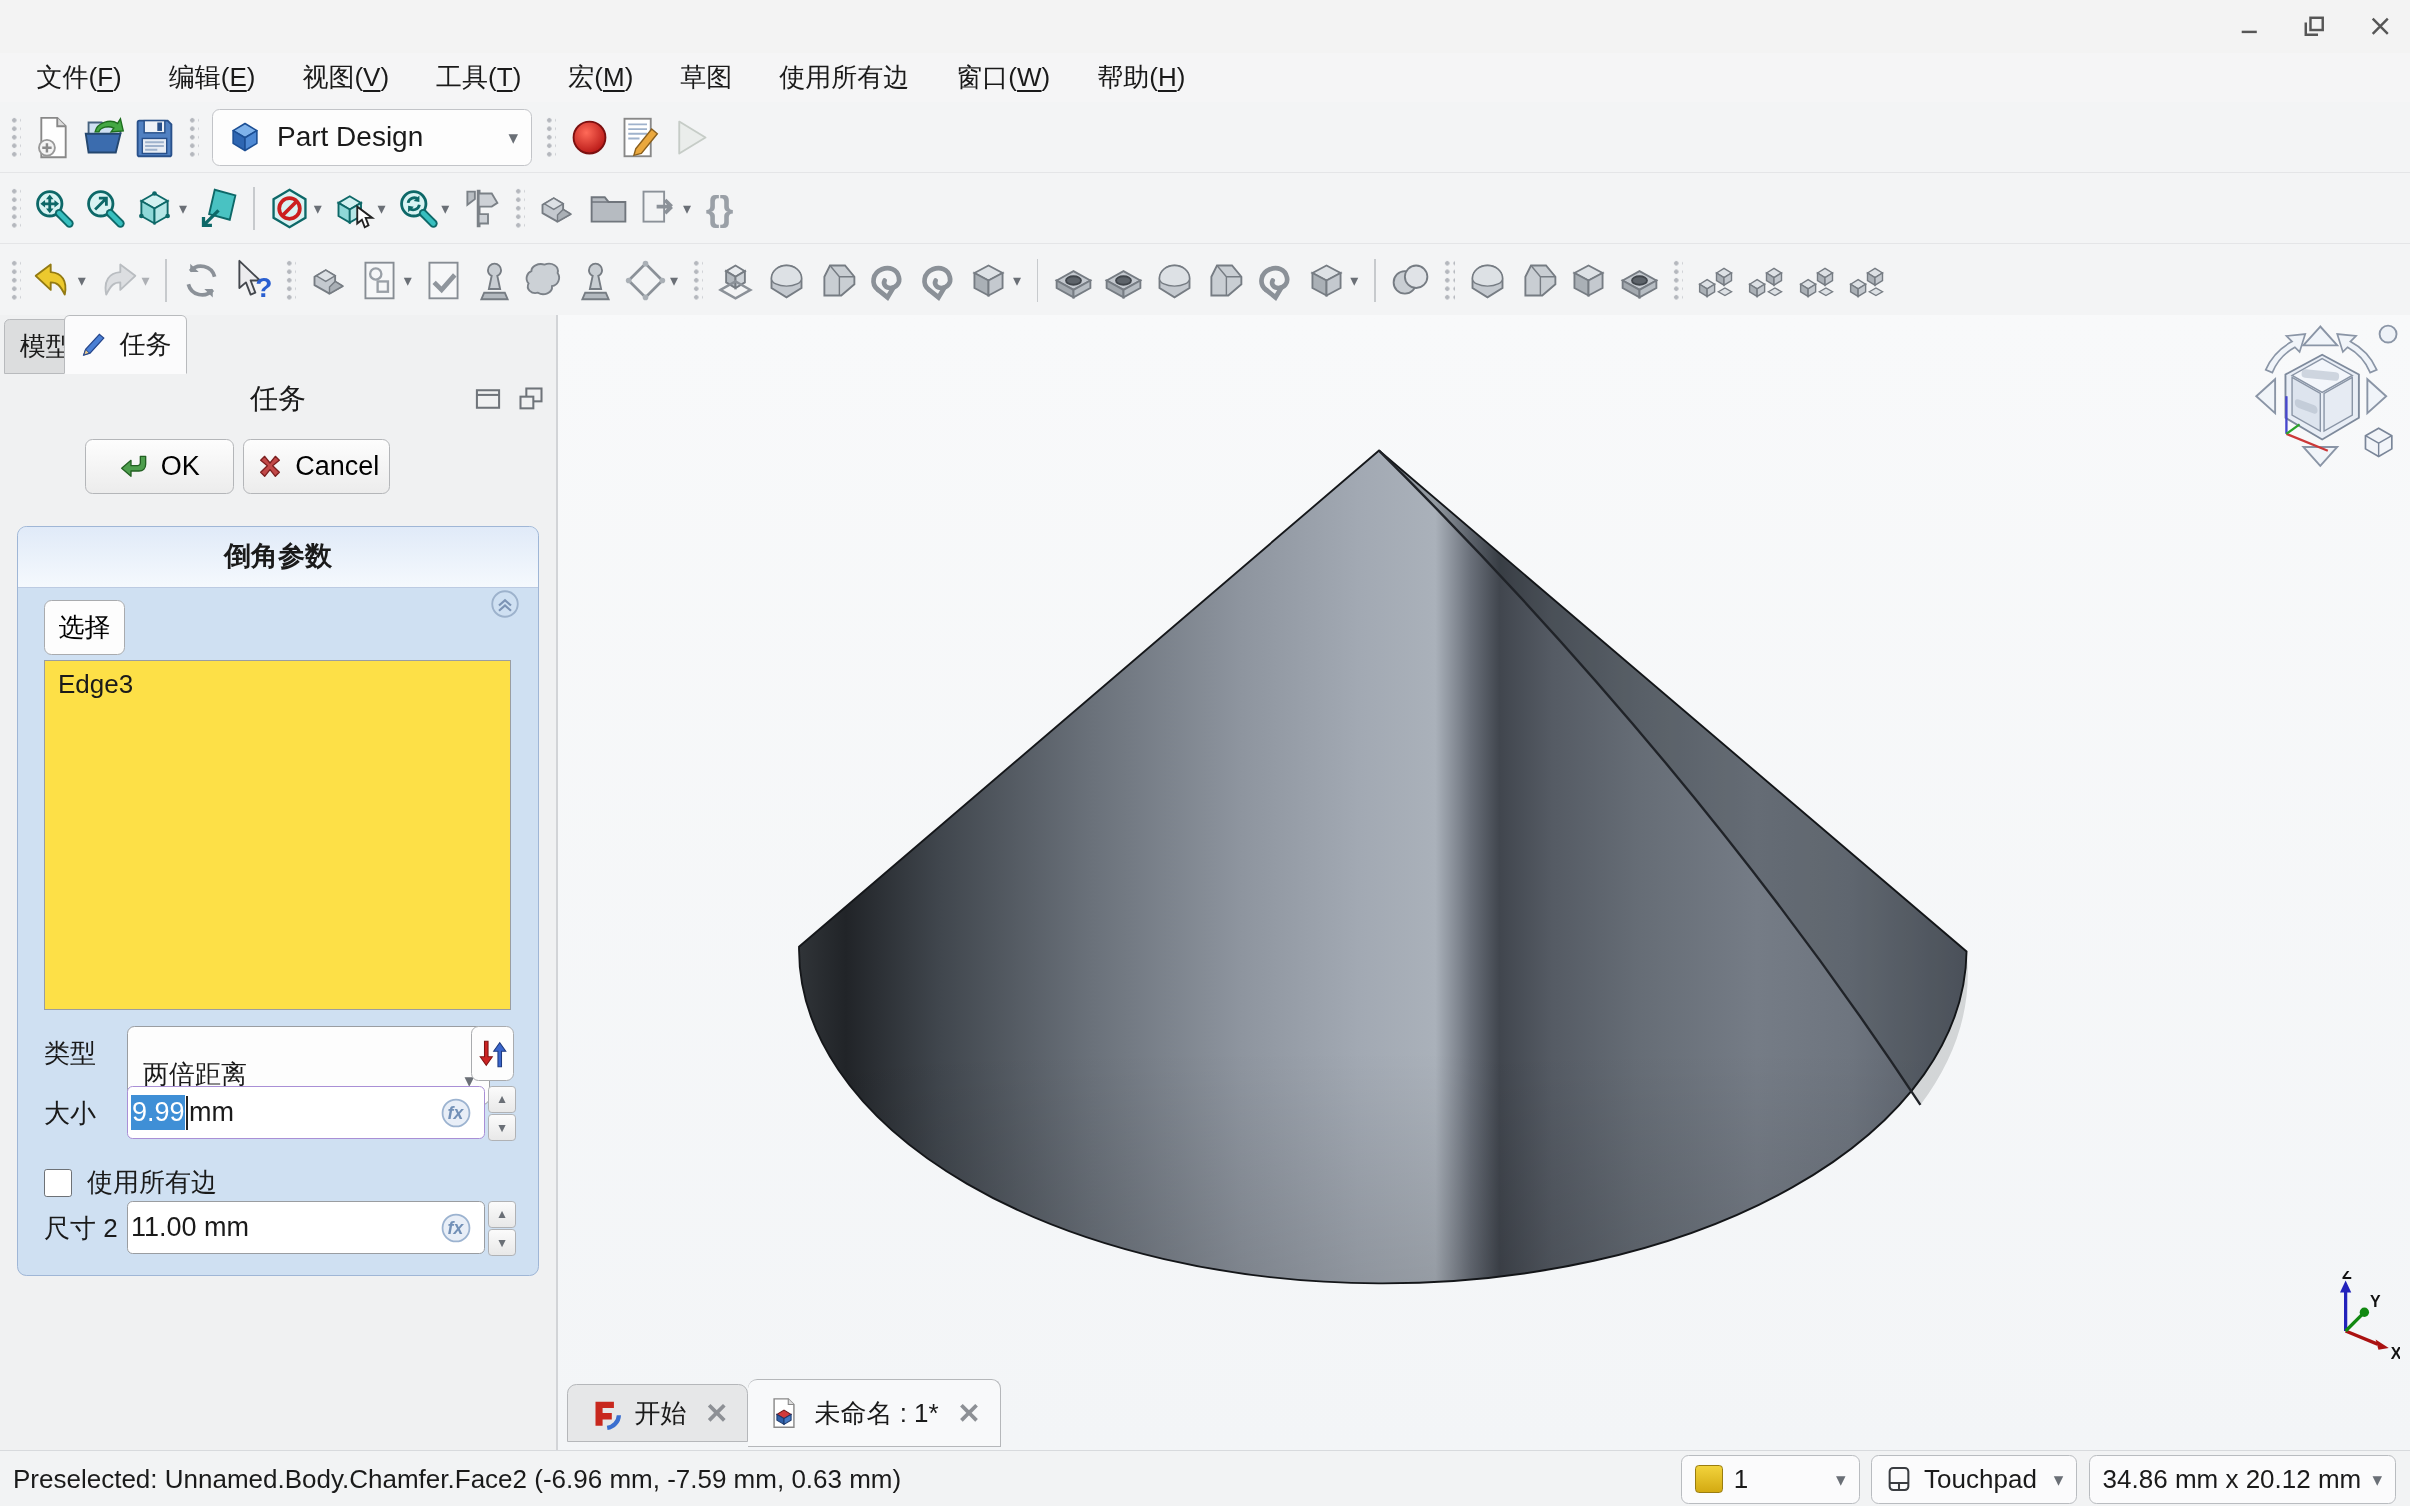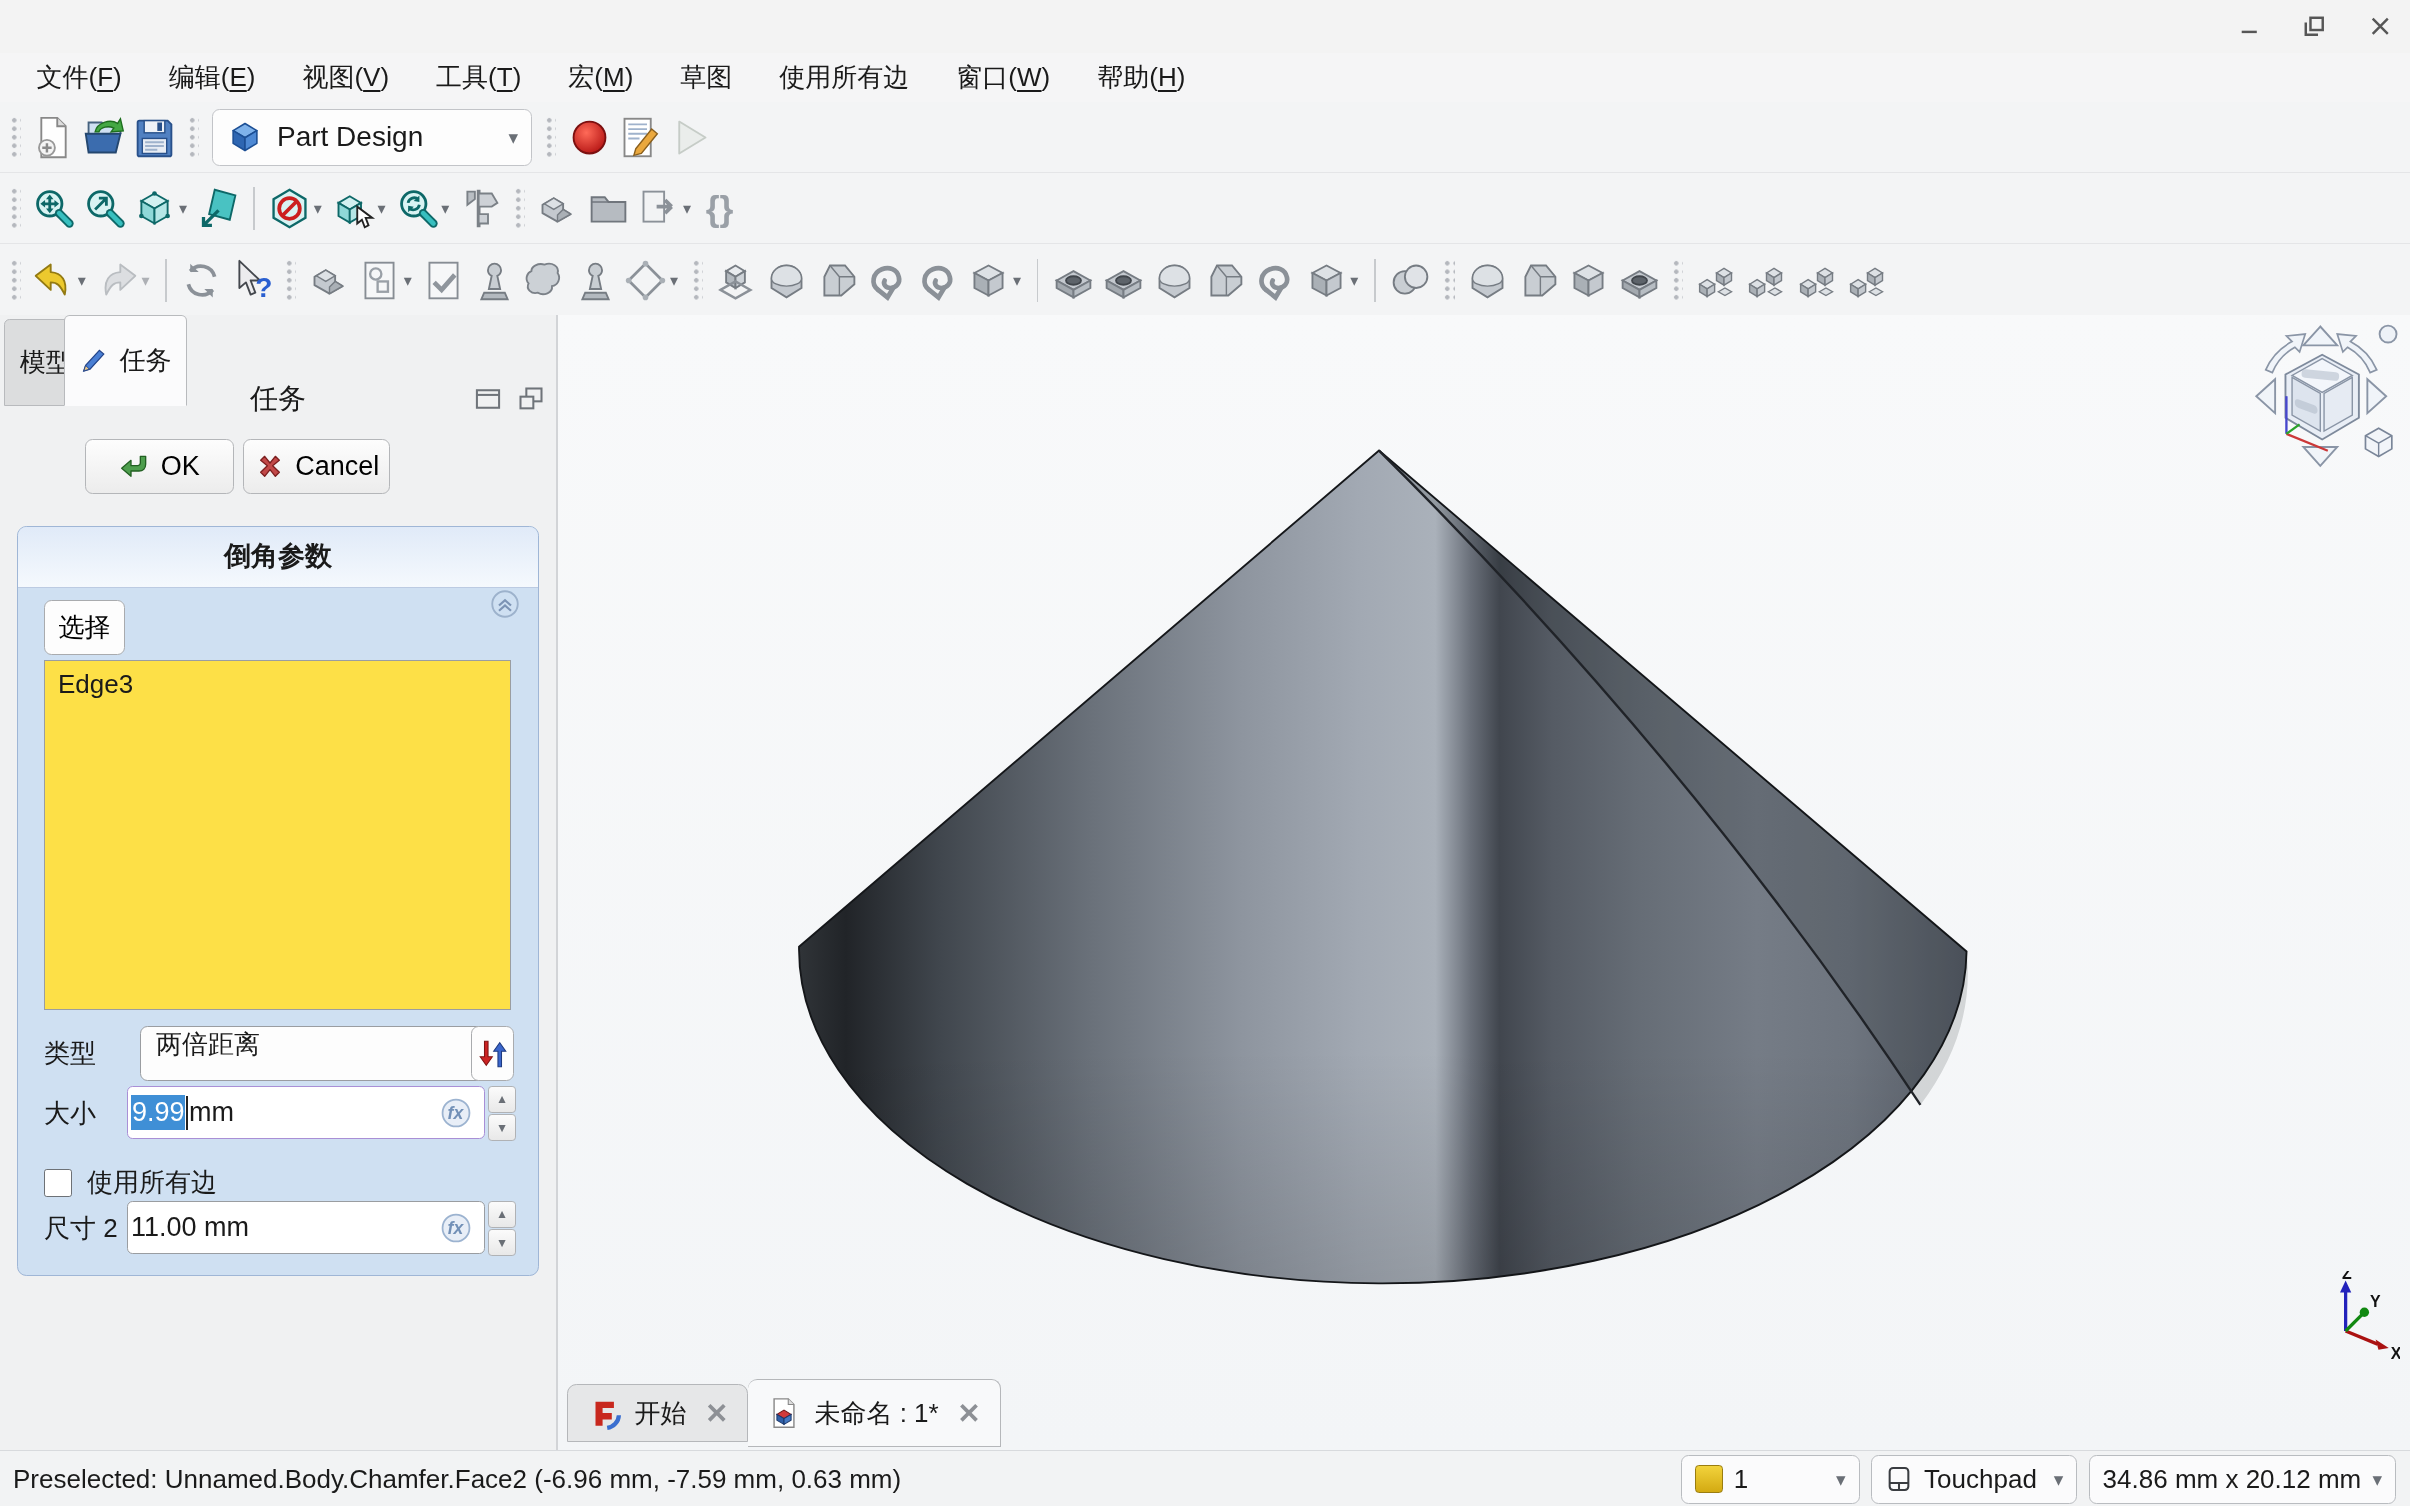--- a/index.html
+++ b/index.html
@@ -28,21 +28,21 @@
   .dd{font-size:16px;color:#6a6f76;margin-left:-1.9px;width:15px;}
   .off{opacity:.5;}
   .wbsel{height:55px;width:292px;background:#fdfdfd;border:0.9px solid #c2c4c8;border-radius:7.5px;
          display:flex;align-items:center;padding:0 13px;gap:13px;font-size:28px;margin:0 5.6px;}
   .wbsel .ticon{width:38px;height:38px;}
   .cdd{margin-left:auto;color:#6a6f76;font-size:19px;}
   
   .dock{position:absolute;left:0;top:315px;width:556px;bottom:56px;background:#f0f1f2;}
   .vsplit{position:absolute;left:556px;top:315px;width:2.8px;bottom:56px;background:#d2d4d7;}
   .dtab{position:absolute;display:flex;align-items:center;gap:9.4px;font-size:26px;border:0.9px solid #b8babd;
-        border-radius:5.6px 5.6px 0 0;padding:16px 15px;}
+        border-radius:5.6px 5.6px 0 0;padding:0 15px;}
   .dtab-model{left:3.8px;top:3.8px;height:53px;background:#dcddde;}
   .dtab-tasks{left:64px;top:0;height:57px;background:#fbfbfc;border-bottom-color:#fbfbfc;}
   .dtab .ticon{width:30px;height:30px;}
   .dockhead{position:absolute;left:0;top:62px;right:0;height:43px;}
   .dockhead .ttl{position:absolute;left:0;right:0;text-align:center;font-size:28px;line-height:43px;}
   .dockhead .hicons{position:absolute;right:11.3px;top:7.5px;display:flex;gap:15px;}
   .dockhead .hicons svg{width:28px;height:28px;}
   .pbtn{position:absolute;height:55px;border:0.9px solid #b4b6b9;border-radius:7.5px;
         background:linear-gradient(#fdfdfd,#ececec);display:flex;align-items:center;justify-content:center;
         gap:9.4px;font-size:27px;}
@@ -53,22 +53,22 @@
           padding:0 15px;gap:11.3px;border-bottom:0.9px solid #bccbe2;font-size:27px;font-weight:bold;flex-direction:column;}
   .chhead .ticon{width:34px;height:34px;}
   .chhead .coll{margin-left:auto;width:36px;height:36px;background:transparent;border:none;padding:0;}
   .selbtn{position:absolute;left:26px;top:73px;width:81px;height:55px;background:#fdfdfd;border:0.9px solid #a9abae;
           border-radius:7.5px;font-size:26px;}
   .edgelist{position:absolute;left:26px;top:133px;width:465px;height:348px;background:#fde047;
             border:0.9px solid #9a9da1;font-size:26px;overflow:hidden;}
   .edge{padding:7.5px 13px;}
   .frow{position:absolute;left:26px;right:26px;}
   .flab{position:absolute;left:0;font-size:26px;line-height:55px;}
-  .combo{position:absolute;left:96px;width:331px;height:53px;background:#fdfdfd;border:0.9px solid #9a9da1;
-         border-radius:7.5px;display:flex;align-items:flex-start;padding:0 15px;font-size:26px;}
+  .combo{position:absolute;left:83px;width:331px;height:53px;background:#fdfdfd;border:0.9px solid #9a9da1;
+         border-radius:7.5px;display:flex;align-items:flex-end;padding:12px 15px;font-size:26px;}
   .flipbtn{position:absolute;left:427px;width:43px;height:55px;background:#fdfdfd;border:0.9px solid #a9abae;
            border-radius:7.5px;display:flex;align-items:center;justify-content:center;padding:0;}
   .flipbtn svg{width:34px;height:34px;}
   .qinput{position:absolute;left:83px;width:358px;height:53px;background:#ffffff;border:0.9px solid #9a9da1;
           border-radius:5.6px;display:flex;align-items:center;padding:0 3px;font-size:27px;box-sizing:border-box;}
   .qinput.focus{border:1.9px solid #a98fd6;}
   .sel{background:#3f8fd6;color:#fff;padding:1.9px 0.9px;}
   .caret{display:inline-block;width:1.9px;height:34px;background:#222;margin:0 0.9px;vertical-align:middle;}
   .fx{position:absolute;right:11.3px;top:50%;transform:translateY(-50%);width:34px;height:34px;opacity:.85;}
   .spincol{position:absolute;left:444px;width:28px;height:55px;display:flex;flex-direction:column;gap:1.9px;}

